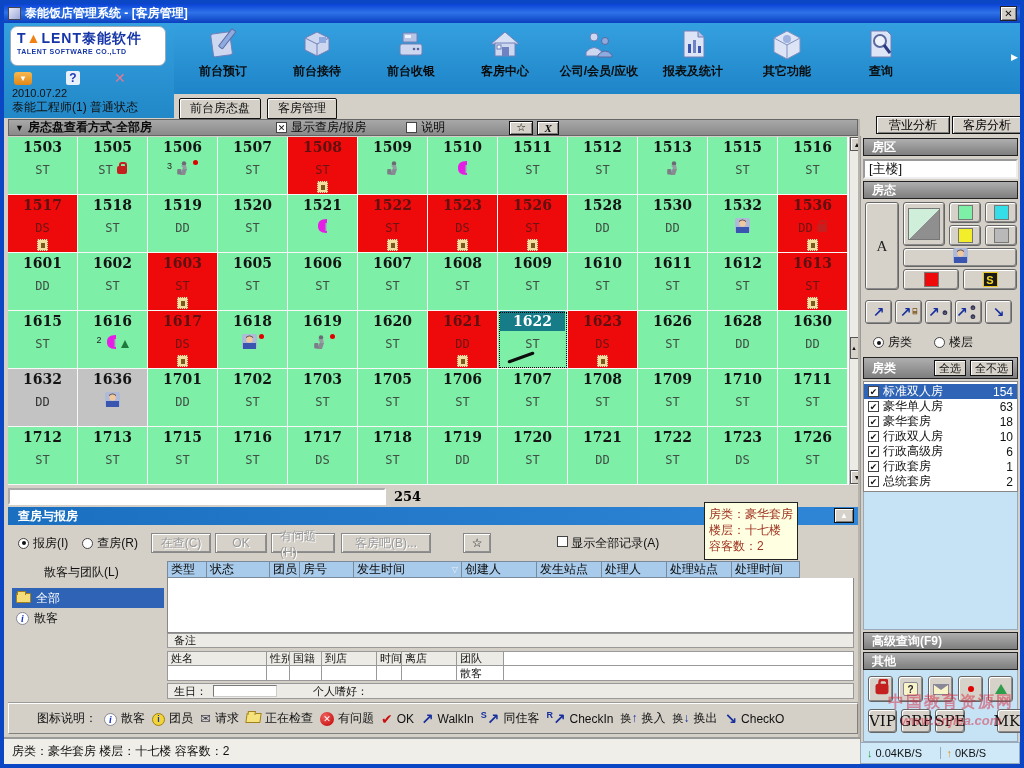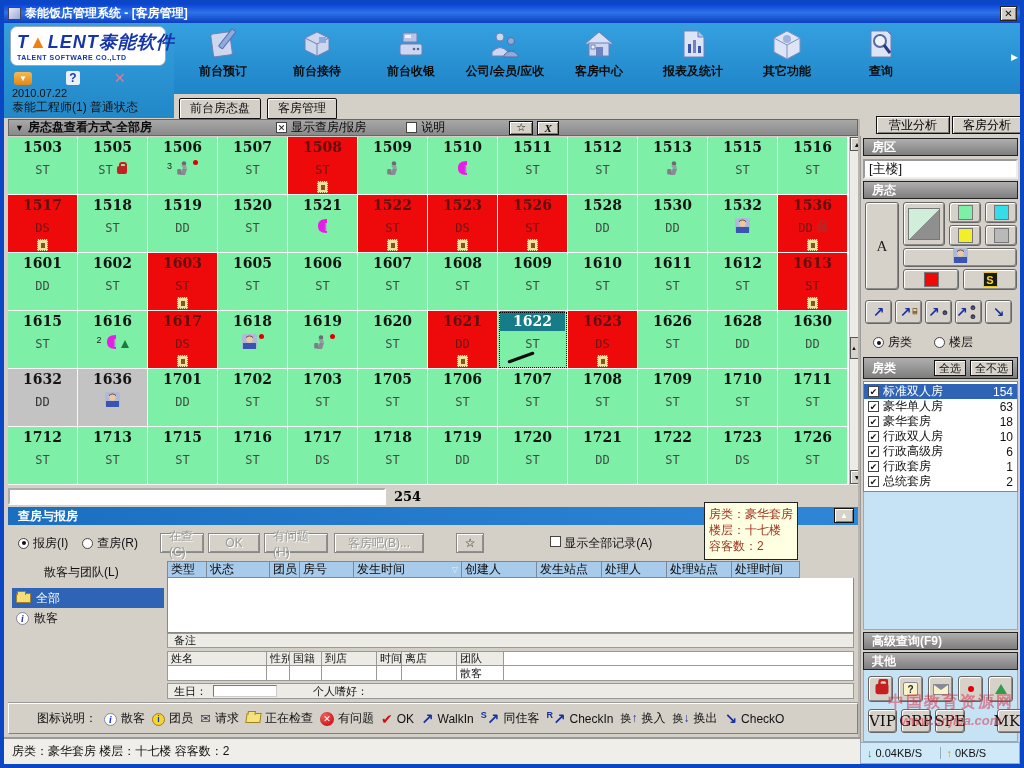--- a/index.html
+++ b/index.html
@@ -11,21 +11,21 @@
     background:linear-gradient(180deg,#0A42D6 0%,#2E72E8 45%,#0B3FC0 100%);
     color:#fff;font-size:12px;font-weight:bold;display:flex;align-items:center;padding:0 4px;}
   .appicon{width:13px;height:13px;background:linear-gradient(135deg,#e8e8f8,#9aa8d8);border:1px solid #445;margin-right:4px;}
   .winclose{position:absolute;right:3px;top:2px;width:17px;height:15px;background:#D4D0C8;border:1px solid #222;
     box-shadow:inset 1px 1px 0 #fff, inset -1px -1px 0 #808080;color:#111;font-size:10px;font-weight:bold;
     display:flex;align-items:center;justify-content:center;cursor:default;}
   
   .topband{position:absolute;left:0;top:19px;width:1016px;height:71px;background:linear-gradient(180deg,#35A0DF,#1E85C8);}
   .brand{position:absolute;left:0;top:19px;width:170px;height:95px;background:linear-gradient(180deg,#35A0DF,#2288C8);padding:3px 6px;}
   .logocard{width:156px;height:40px;background:#fff;border-radius:7px;border:1px solid #9ab;padding:3px 6px;}
-  .logoline1{font-size:18px;font-weight:bold;color:#1636A8;letter-spacing:1px;white-space:nowrap;font-style:italic;}
+  .logoline1{font-size:14px;font-weight:bold;color:#1636A8;letter-spacing:1px;white-space:nowrap;}
   .logoline1 .tri{color:#F08010;}
   .logoline2{font-size:7px;font-weight:bold;color:#1636A8;letter-spacing:.5px;}
   .brandicons{display:flex;gap:34px;padding:4px 8px 1px 4px;align-items:center;}
   .bic-mail{width:18px;height:13px;background:linear-gradient(180deg,#F8B850,#E08818);border-radius:3px;color:#fff;font-size:8px;display:flex;align-items:center;justify-content:center;}
   .bic-q{color:#1a3ab8;background:#e8f0fa;border-radius:2px;width:14px;height:14px;font-weight:bold;font-size:12px;display:flex;align-items:center;justify-content:center;}
   .bic-x{color:#E87890;font-size:14px;font-weight:bold;}
   .branddate{font-size:11px;color:#111;padding-left:2px;}
   .branduser{font-size:12px;color:#111;padding-left:2px;}
   
   .tbar{position:absolute;left:172px;top:21px;width:836px;height:66px;display:flex;align-items:flex-start;}
@@ -241,38 +241,38 @@
             <rect x="12" y="8" width="6" height="3" fill="#eef2fa"></rect>
             <circle cx="21" cy="22" r="1.3" fill="#55639a"></circle>
             <circle cx="25" cy="22" r="1.3" fill="#55639a"></circle>
           </svg>
         </div>
         <div class="tlabel">前台收银</div>
       </div>
       <div class="tbtn">
         <div class="ticon">
           <svg width="36" height="34" viewBox="0 0 36 34">
+            <path d="M4 17 L18 5 L32 17 Z" fill="#d8e0f4" stroke="#7080b8"></path>
+            <rect x="8" y="16" width="20" height="13" fill="#cdd7f0" stroke="#7080b8"></rect>
+            <rect x="15" y="20" width="7" height="9" fill="#6f83c2"></rect>
+            <rect x="10" y="18" width="4" height="4" fill="#eef2fa" stroke="#7080b8"></rect>
+          </svg>
+        </div>
+        <div class="tlabel">客房中心</div>
+      </div>
+      <div class="tbtn">
+        <div class="ticon">
+          <svg width="36" height="34" viewBox="0 0 36 34">
             <circle cx="13" cy="10" r="4" fill="#cdd7f0" stroke="#7080b8"></circle>
             <path d="M5 25 Q13 16 21 25 L21 29 L5 29 Z" fill="#cdd7f0" stroke="#7080b8"></path>
             <circle cx="24" cy="14" r="3.5" fill="#8faade" stroke="#5a6aa0"></circle>
             <path d="M17 28 Q24 20 31 28 L31 30 L17 30 Z" fill="#8faade" stroke="#5a6aa0"></path>
           </svg>
         </div>
         <div class="tlabel">公司/会员/应收</div>
-      </div>
-      <div class="tbtn">
-        <div class="ticon">
-          <svg width="36" height="34" viewBox="0 0 36 34">
-            <path d="M4 17 L18 5 L32 17 Z" fill="#d8e0f4" stroke="#7080b8"></path>
-            <rect x="8" y="16" width="20" height="13" fill="#cdd7f0" stroke="#7080b8"></rect>
-            <rect x="15" y="20" width="7" height="9" fill="#6f83c2"></rect>
-            <rect x="10" y="18" width="4" height="4" fill="#eef2fa" stroke="#7080b8"></rect>
-          </svg>
-        </div>
-        <div class="tlabel">客房中心</div>
       </div>
       <div class="tbtn">
         <div class="ticon">
           <svg width="36" height="34" viewBox="0 0 36 34">
             <path d="M9 4 L23 4 L29 10 L29 30 L9 30 Z" fill="#dde4f6" stroke="#7080b8"></path>
             <path d="M23 4 L23 10 L29 10" fill="#b8c4e6" stroke="#7080b8"></path>
             <rect x="13" y="17" width="3" height="9" fill="#3a55b0"></rect>
             <rect x="18" y="13" width="3" height="13" fill="#6f83c2"></rect>
             <rect x="23" y="19" width="3" height="7" fill="#3a55b0"></rect>
           </svg>
@@ -887,21 +887,21 @@
   </div>
 
   <div class="bluehead">
     <span>查房与报房</span>
     <span class="mini3d bh-up">▲</span>
   </div>
 
   <div class="ctlrow">
     <span style="margin-left:10px"><span class="rd on"></span><span>报房(I)</span></span>
     <span style="margin-left:14px"><span class="rd"></span><span>查房(R)</span></span>
-    <span class="ibtn dis" style="margin-left:22px;width:44px">在查(C)</span>
+    <span class="ibtn dis" style="margin-left:13px;width:60px">在查(C)</span>
     <span class="ibtn dis" style="margin-left:4px;width:52px">OK</span>
     <span class="ibtn dis" style="margin-left:4px;width:64px">有问题(H)</span>
     <span class="ibtn dis" style="margin-left:6px;width:90px">客房吧(B)...</span>
     <span class="ibtn" style="margin-left:32px;width:28px">☆</span>
     <span style="margin-left:66px"><span class="cb"></span> <span>显示全部记录(A)</span></span>
   </div>
 
   <div class="treelabel">散客与团队(L)</div>
   <div class="tree">
     <div class="titem sel">

